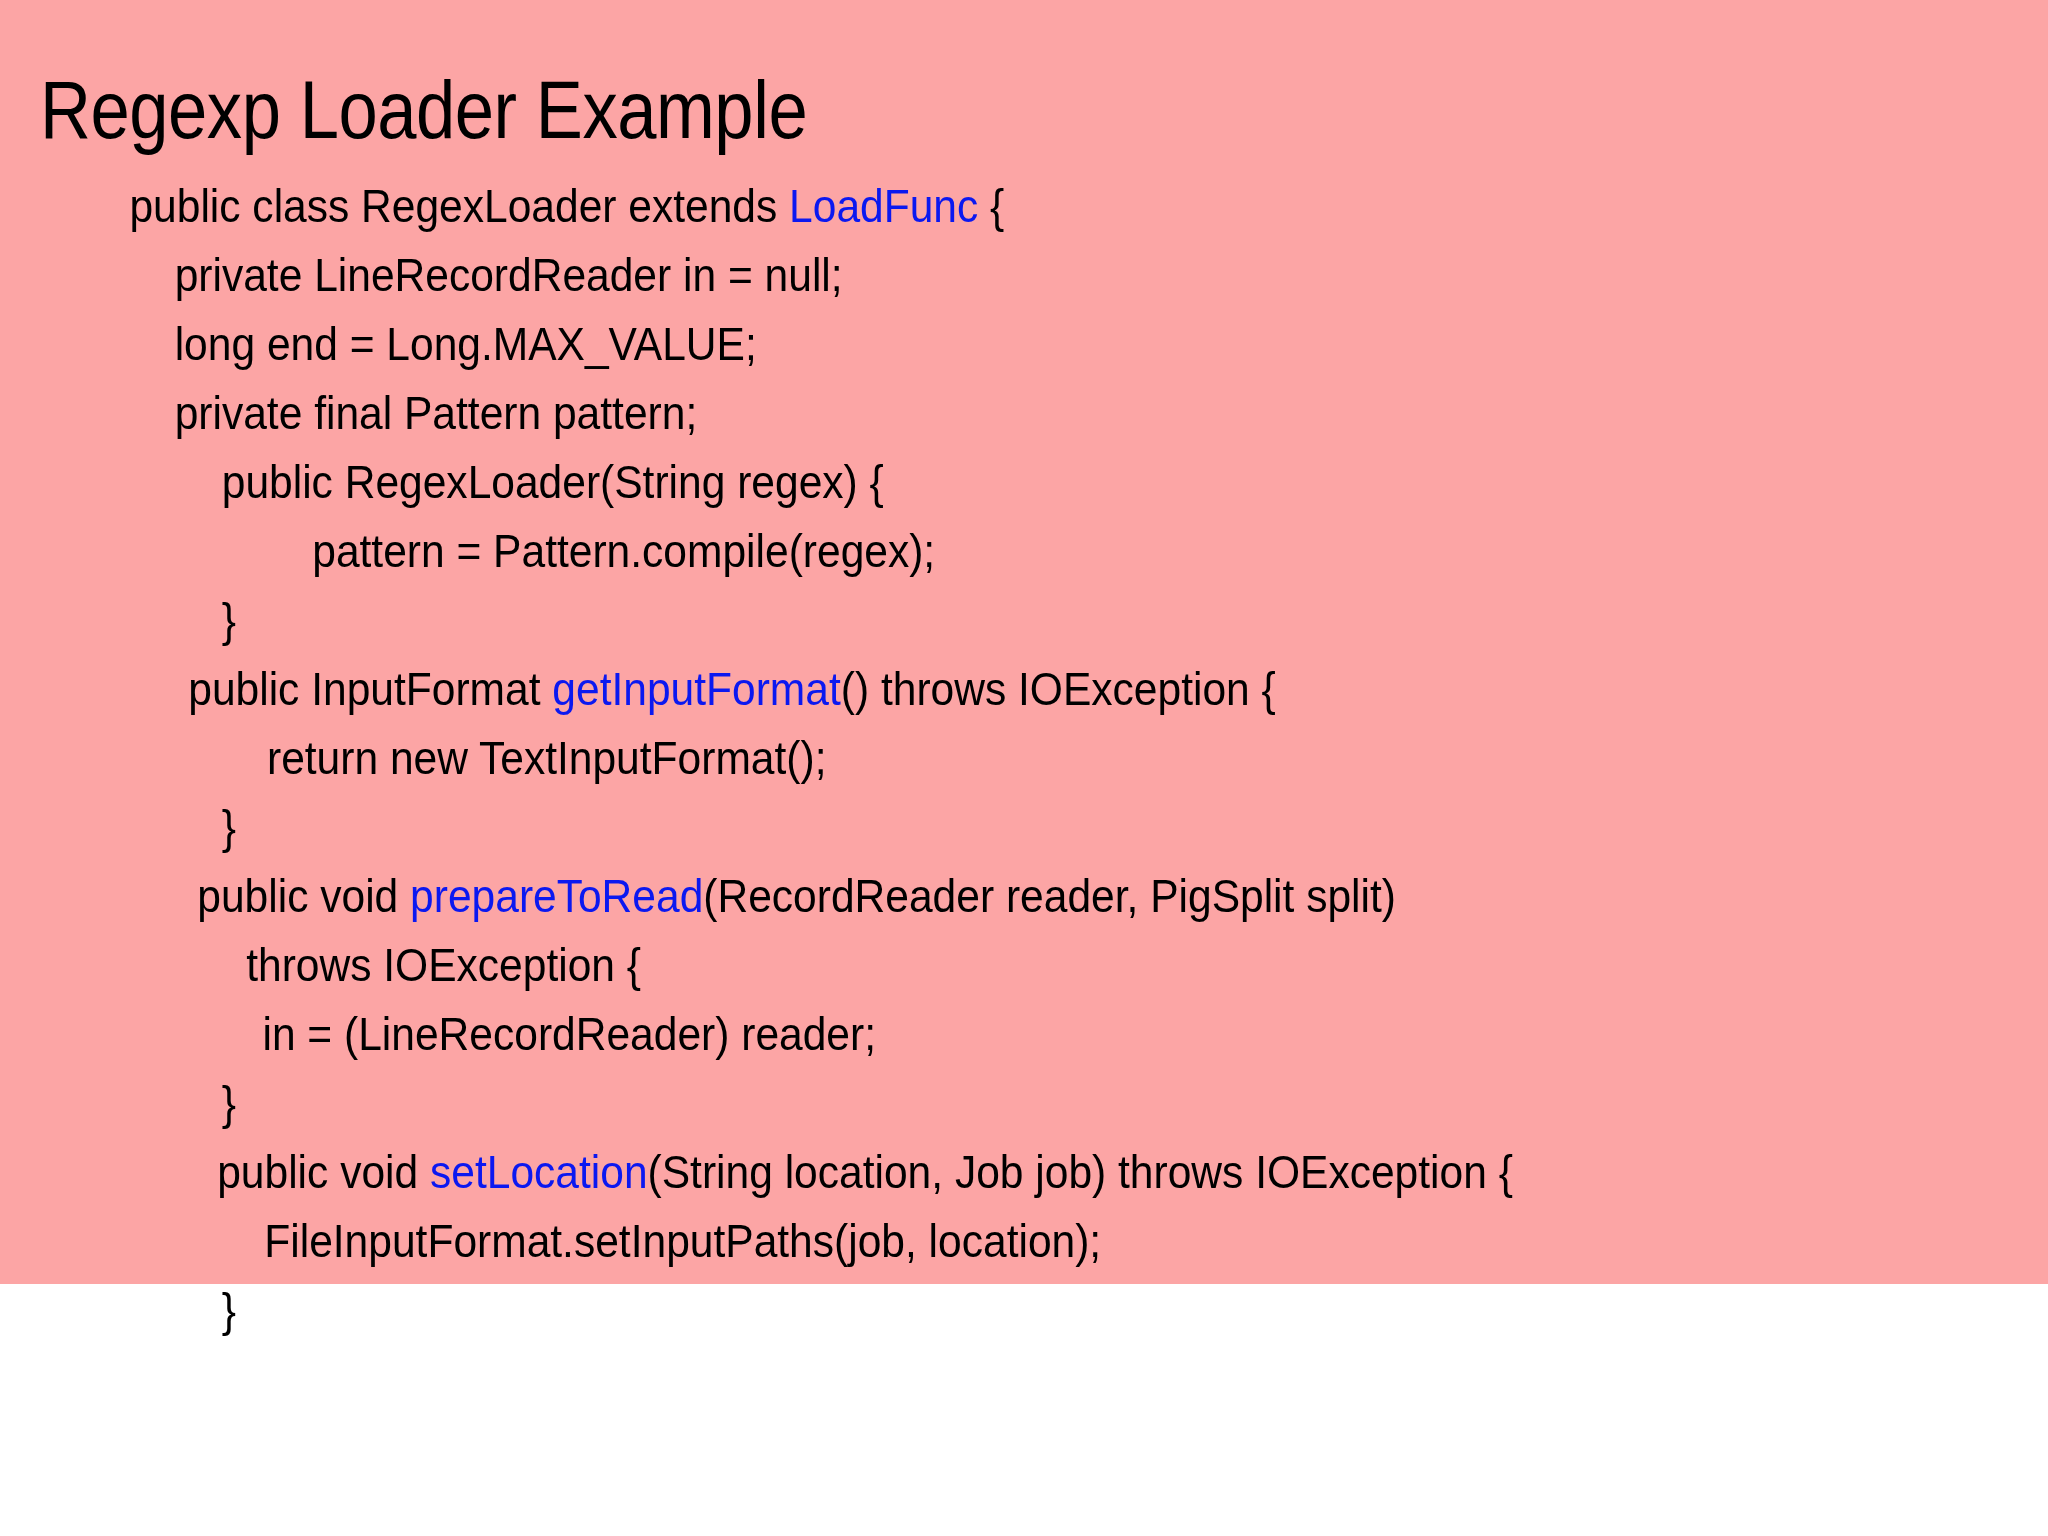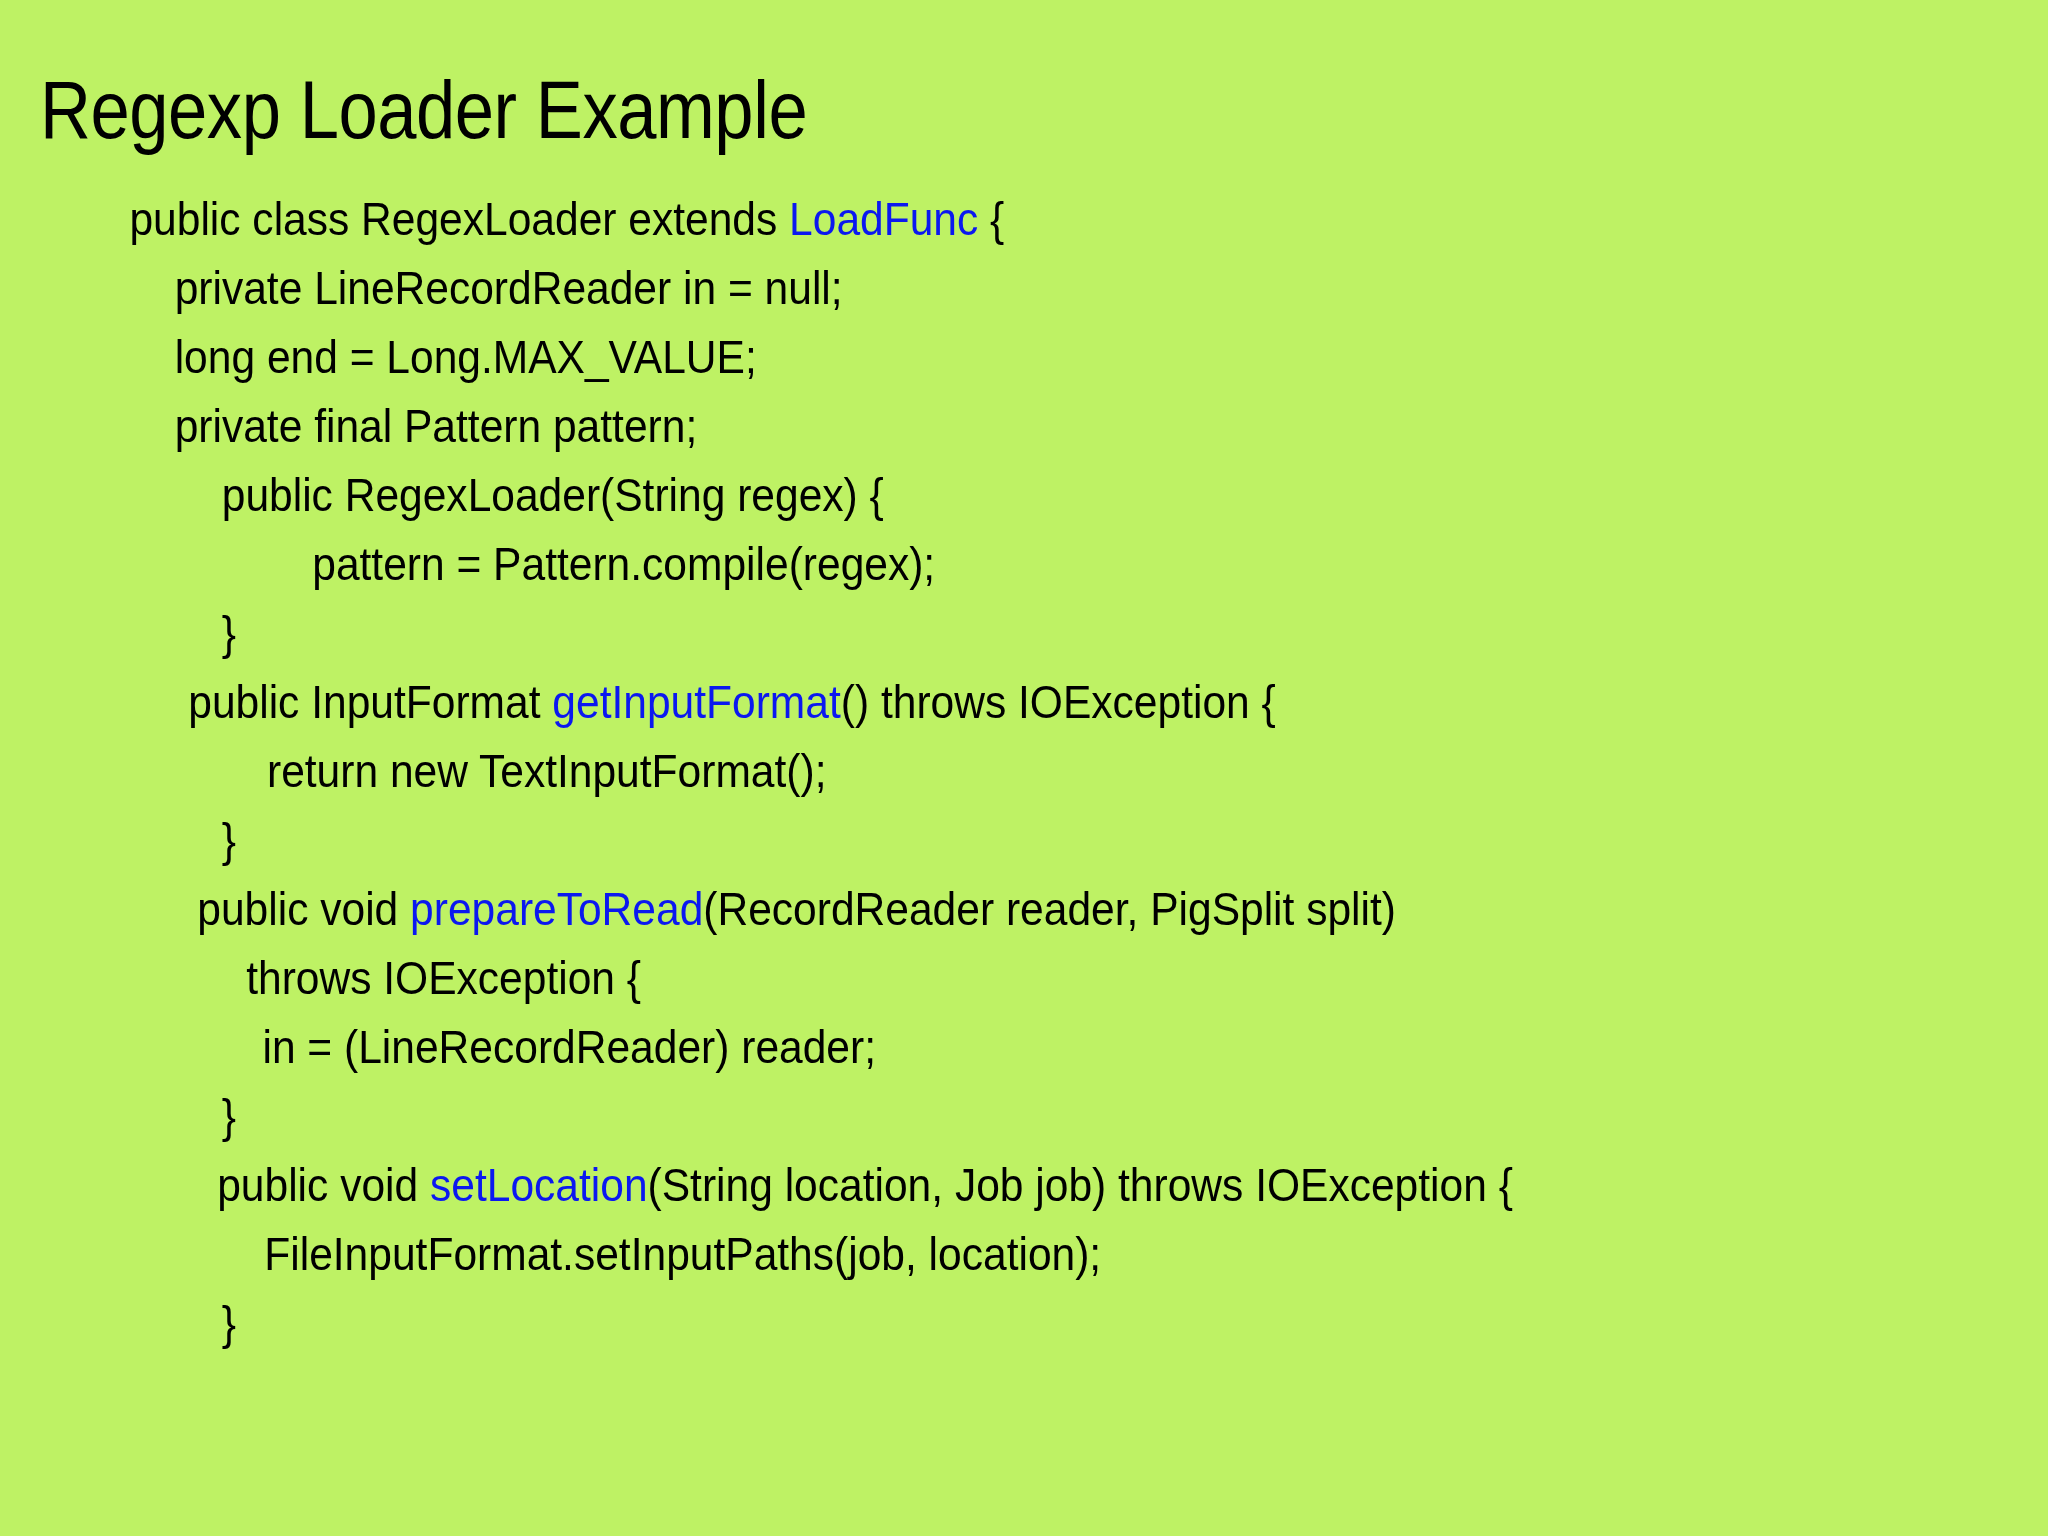--- a/index.html
+++ b/index.html
@@ -11,22 +11,22 @@
     width: 2048px;
     height: 1536px;
     overflow: hidden;
     font-family: "Liberation Sans", sans-serif;
     -webkit-font-smoothing: antialiased;
   }
 
   .slide {
     position: relative;
     width: 2048px;
-    height: 1536px;
-    background: #bef264;
+    height: 1284px;
+    background: #fca5a5;
     box-sizing: border-box;
   }
 
   .slide-title {
     position: absolute;
     left: 40px;
     top: 14px;
     font-family: "Liberation Sans", sans-serif;
     font-size: 82px;
     line-height: 1.0;
@@ -34,21 +34,21 @@
     color: #000000;
     letter-spacing: -0.5px;
     transform: scaleX(0.86);
     transform-origin: left top;
     white-space: nowrap;
   }
 
   .code-block {
     position: absolute;
     left: 0px;
-    top: 184px;
+    top: 171px;
     width: 2048px;
     font-family: "Liberation Sans", sans-serif;
     font-size: 47px;
     line-height: 69px;
     color: #000000;
     font-weight: 400;
   }
 
   .code-line {
     white-space: pre;

